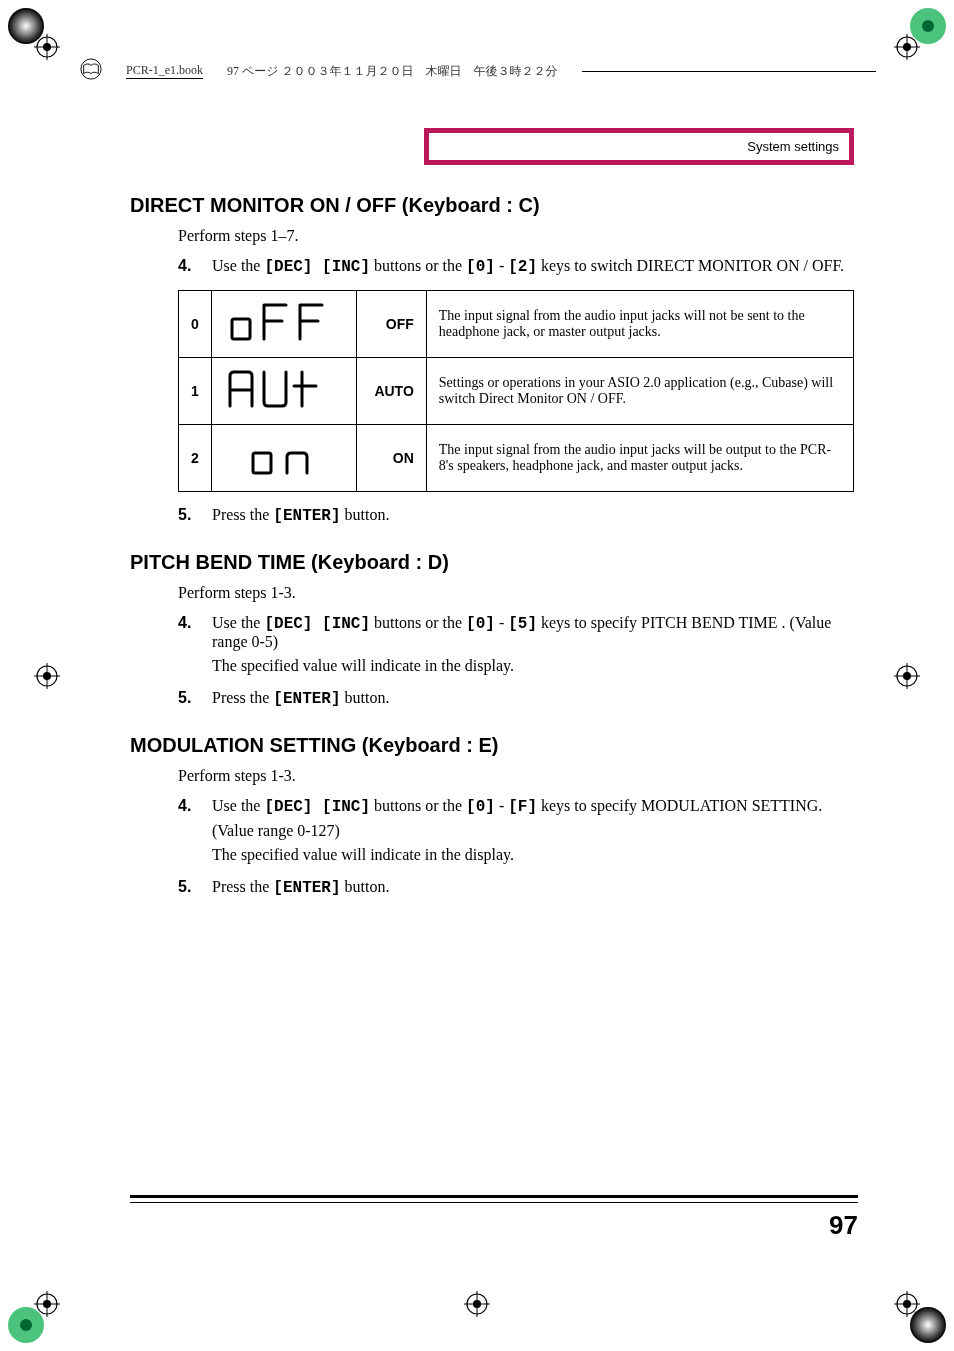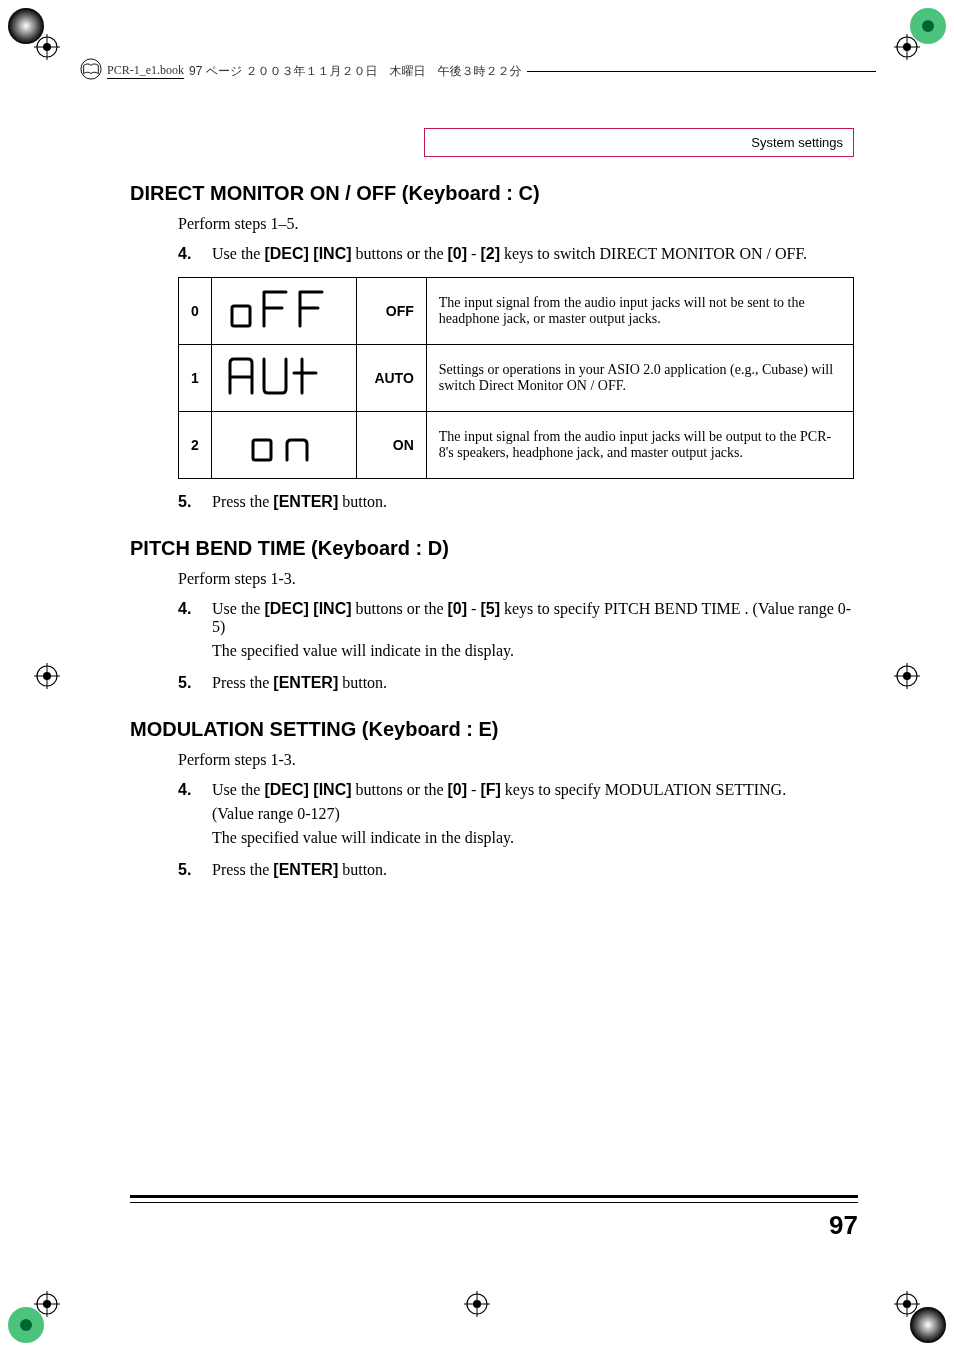--- a/index.html
+++ b/index.html
@@ -23,47 +23,47 @@
     .reg-line { stroke:#000; stroke-width:1; }
 
     .corner-circle { position: absolute; width: 40px; height: 40px; }
     .cc-tl { top: 6px; left: 6px; }
     .cc-tr { top: 6px; right: 6px; }
     .cc-bl { bottom: 6px; left: 6px; }
     .cc-br { bottom: 6px; right: 6px; }
 
     .header-strip {
       position: absolute; top: 58px; left: 80px; right: 78px;
-      display: flex; align-items: center; gap: 5px;
+      display: flex; align-items: center; gap: 24px;
       font-size: 12px; color: #333;
     }
-    .header-strip .jp { font-family: Liberation Sans, sans-serif; }
+    .header-strip .jp { font-family: Liberation Serif, serif; }
     .header-strip .line { flex: 1; border-top: 1px solid #000; }
     .header-strip .icon svg { width: 22px; height: 22px; }
 
     .breadcrumb-box {
       position: absolute; top: 128px; right: 100px;
-      width: 430px; border: 1px solid #be185d; padding: 6px 10px;
+      width: 430px; border: 5px solid #be185d; padding: 6px 10px;
       font-family: Arial, sans-serif; font-size: 13px; text-align: right;
     }
 
-    .content { position: absolute; top: 156px; left: 130px; right: 100px; }
+    .content { position: absolute; top: 168px; left: 130px; right: 100px; }
 
     h2.section {
       font-family: Arial, sans-serif; font-weight: bold;
       font-size: 20px; margin-bottom: 10px; margin-top: 26px;
     }
     .indent { margin-left: 48px; }
     p.step-intro { font-size: 16px; margin-bottom: 12px; }
     ol.steps { list-style: none; }
     ol.steps > li { margin-bottom: 14px; font-size: 16px; display: flex; gap: 10px; }
     ol.steps > li .num { font-family: Arial,sans-serif; font-weight: bold; min-width: 24px; }
     ol.steps > li .body { flex: 1; }
     .body .sub { margin-top: 6px; }
-    b.ui { font-family: Liberation Sans, sans-serif; font-weight: bold; }
+    b.ui { font-family: Liberation Mono, monospace; font-weight: bold; }
 
     table.settings {
       border-collapse: collapse; width: 100%; margin: 12px 0 14px 0;
       font-size: 14px;
     }
     table.settings td { border: 1px solid #000; padding: 10px 12px; vertical-align: middle; }
     table.settings td.n { width: 32px; text-align: center; font-family: Arial,sans-serif; font-weight: bold; }
     table.settings td.disp { width: 130px; text-align: center; }
     table.settings td.lbl { width: 70px; text-align: right; font-family: Arial,sans-serif; font-weight: bold; }
     .seg { display:inline-block; }
@@ -173,21 +173,21 @@
 </div>
 
 <div class="breadcrumb-box">
   <span>System settings</span>
 </div>
 
 <div class="content">
 
   <h2 class="section">DIRECT MONITOR ON / OFF  (Keyboard : C)</h2>
   <div class="indent">
-    <p class="step-intro">Perform steps 1–5.</p>
+    <p class="step-intro">Perform steps 1–7.</p>
     <ol class="steps">
       <li>
         <span class="num">4.</span>
         <span class="body">
           <span>Use the </span><b class="ui">[DEC] [INC]</b><span> buttons or the </span><b class="ui">[0]</b><span> - </span><b class="ui">[2]</b><span> keys to switch DIRECT MONITOR ON / OFF.</span>
         </span>
       </li>
     </ol>
 
     <table class="settings">

